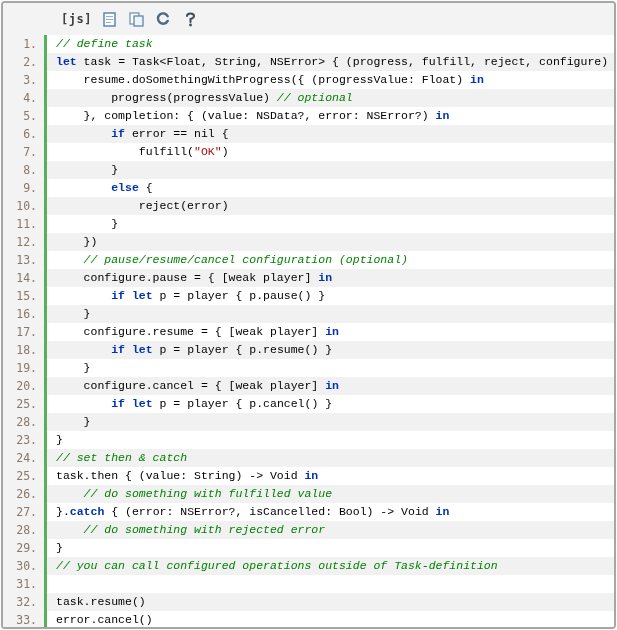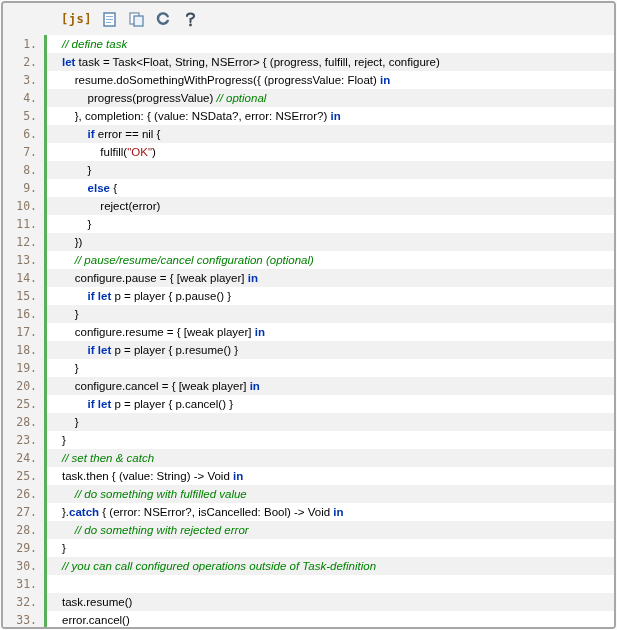--- a/index.html
+++ b/index.html
@@ -18,21 +18,21 @@
     display: flex; flex-direction: column;
   }
   .toolbar {
     flex: 0 0 32px;
     background: var(--toolbar-bg, #f3f3f3);
     display: flex; align-items: center;
     gap: 9px;
     padding-left: 58px;
   }
   .lang-label {
-    color: #a16207;
+    color: #404040;
     font-weight: bold;
     font-size: 12px;
     letter-spacing: 0.5px;
   }
   .tbtn {
     background: none; border: none; padding: 0;
     width: 18px; height: 18px;
     display: flex; align-items: center; justify-content: center;
     cursor: pointer;
   }
@@ -48,23 +48,23 @@
     flex: 0 0 44px;
     text-align: right;
     padding-right: 7px;
     color: var(--gutter, #8b7765);
     background: #f3f3f3;
     border-right: 3px solid var(--green, #58b158);
     user-select: none;
   }
   .src {
     white-space: pre;
-    padding-left: 15px;
+    padding-left: 9px;
     color: #000;
-    font-family: Liberation Sans, sans-serif;
+    font-family: Liberation Mono, monospace;
   }
   .tok-plain   { color: #000000; }
   .tok-keyword { color: var(--kw, #0033b3); font-weight: bold; }
   .tok-comment { color: var(--comment, #008200); font-style: italic; }
   .tok-string  { color: var(--str, #a31515); }
 </style>
 </head>
 <body>
 
 <div class="widget">

